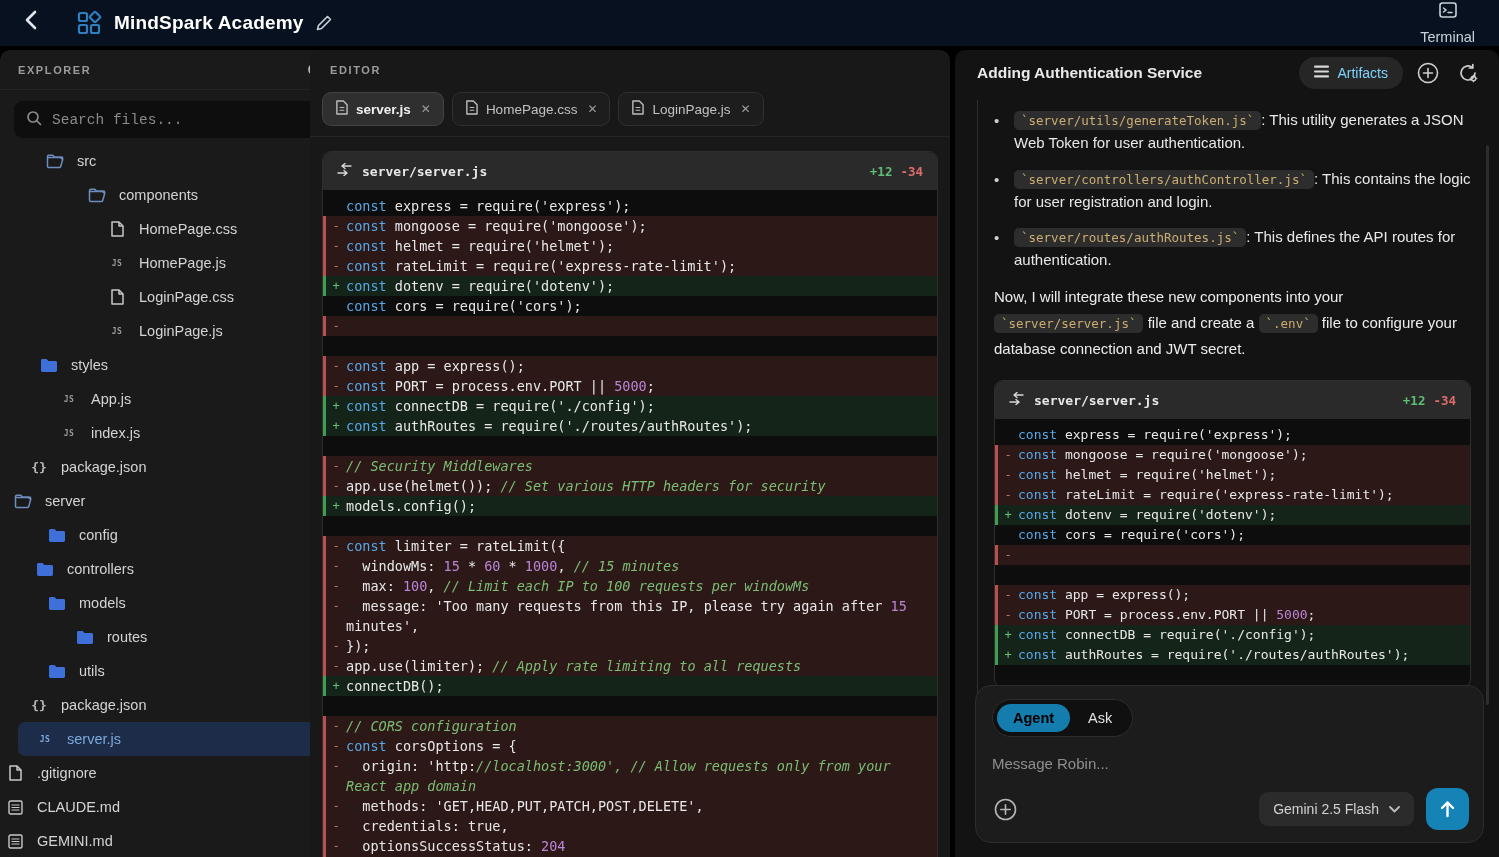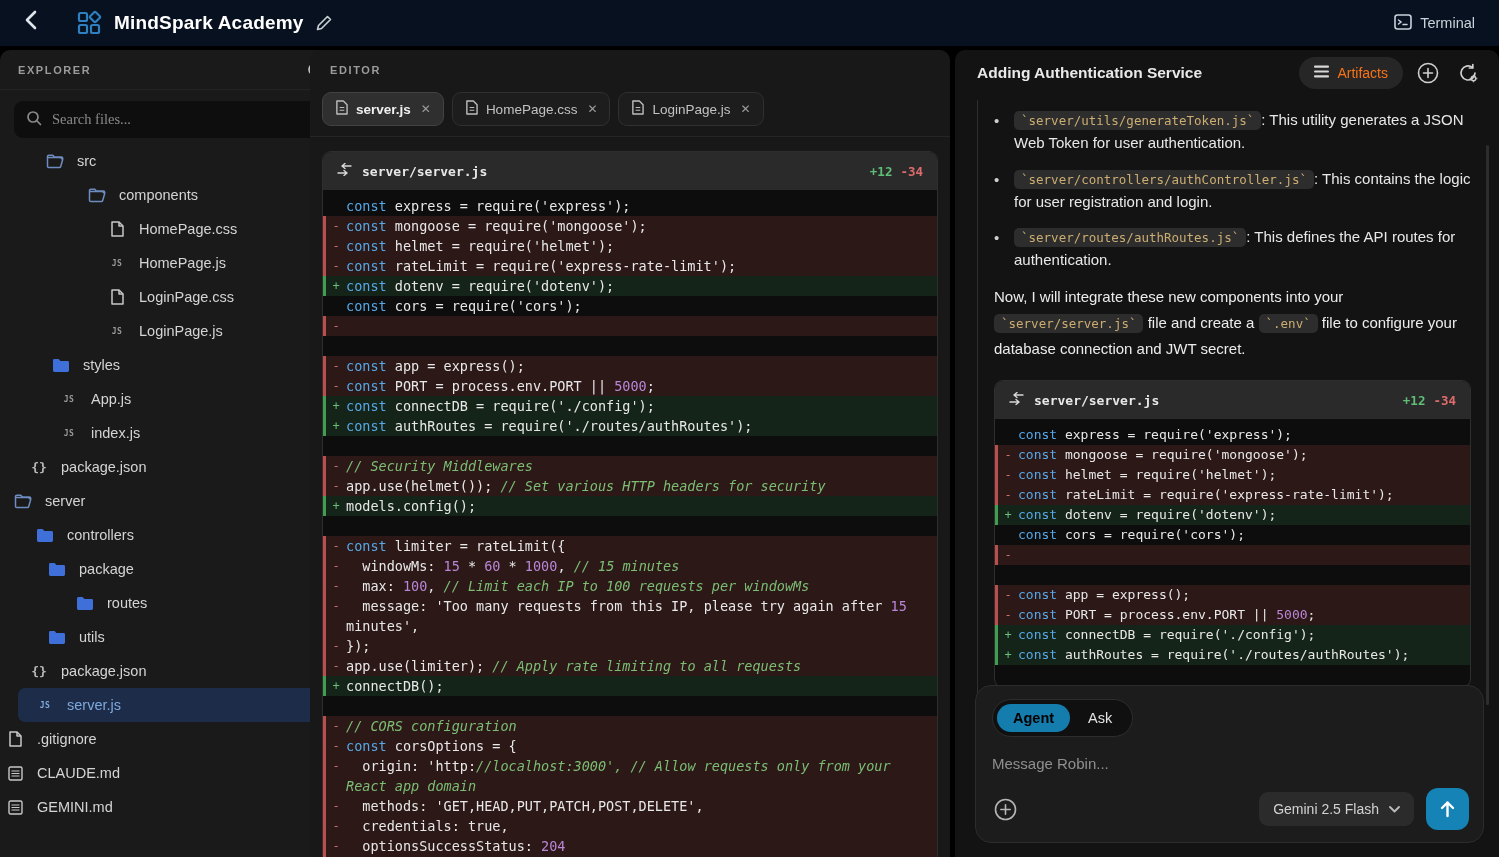--- a/index.html
+++ b/index.html
@@ -7,37 +7,37 @@
               font-family:"Liberation Sans","DejaVu Sans",sans-serif; }
   .mono { font-family:"DejaVu Sans Mono","Liberation Mono",monospace; }
 
   
   #topbar { position:absolute; top:0; left:0; width:1499px; height:46px;
             background:#071120; display:flex; align-items:center; padding:0 24px; }
   #back-btn { color:#dfe5ea; font-size:22px; width:30px; cursor:pointer; }
   #logo { margin-left:22px; margin-right:12px; display:flex; }
   #app-title { color:#fff; font-size:19px; font-weight:bold; letter-spacing:.2px; }
   #title-edit { margin-left:12px; display:flex; }
-  #topbar-right { margin-left:auto; display:flex; align-items:center; gap:8px; color:#c9d2da; font-size:14.5px; }
+  #topbar-right { margin-left:auto; display:flex; align-items:center; gap:8px; color:#c9d2da; font-size:14.5px;flex-direction:column; }
 
   
   .panel { position:absolute; top:50px; bottom:0; background:#181818; border-radius:10px 10px 0 0; }
   #sidebar { left:0; width:347px; background:#1a1a1a; }
   #editor-panel { left:310px; width:640px; background:#181818; overflow:hidden; }
   #chat-panel { left:955px; width:544px; background:#131313; }
 
   .panel-label { font-size:11px; font-weight:bold; letter-spacing:1.6px; color:#9b9b9b; }
 
   
   #explorer-header { height:40px; display:flex; align-items:center; justify-content:space-between;
                      padding:0 18px; border-bottom:1px solid #242424; }
   #search-box { margin:11px 14px 6px 14px; height:37px; background:#0e0e0e; border-radius:9px;
                 display:flex; align-items:center; padding:0 12px; gap:10px; }
   #search-input { background:transparent; border:none; outline:none; color:#86efac;
-                  font-size:14.5px; width:100%; font-family:Liberation Serif, serif; }
+                  font-size:14.5px; width:100%; font-family:Liberation Mono, monospace; }
   #search-input::placeholder { color:#8a8a8a; }
   #file-tree { margin-top:2px; }
   .tree-row { height:34px; display:flex; align-items:center; gap:13px; color:#d4d4d4;
               font-size:14.5px; cursor:pointer; white-space:nowrap; }
   .tree-row .t-icon { width:18px; display:flex; justify-content:center; flex:none; }
   .tree-row.selected { background:#1d2c49; border-radius:7px; margin-left:18px; margin-right:10px; }
   .tree-row.selected .t-label { color:#7da9dc; }
   .js-badge { font-size:8px; font-weight:bold; color:#9a9a9a; letter-spacing:.5px;
               font-family:"DejaVu Sans Mono",monospace; }
   .selected .js-badge { color:#7da9dc; }
@@ -69,21 +69,21 @@
   .dline.add { background:#152419; border-left-color:#3f9e52; }
   .dline.add .sign { color:#6bbd7a; }
   .tok-k { color:#56a8e8; }
   .tok-n { color:#bb86d8; }
   .tok-c { color:#7cbd74; font-style:italic; }
 
   
   #chat-header { height:46px; display:flex; align-items:center; padding:0 16px 0 22px; gap:10px; }
   #chat-title { color:#e9e9e9; font-size:15.5px; font-weight:bold; margin-right:auto; }
   #artifacts-btn { display:flex; align-items:center; gap:8px; background:#262626; border-radius:999px;
-                   padding:8px 15px; color:#f97316; font-size:14px; cursor:pointer; }
+                   padding:8px 15px; color:#7dd3fc; font-size:14px; cursor:pointer; }
   .icon-btn { width:30px; height:30px; display:flex; align-items:center; justify-content:center; cursor:pointer; }
   #chat-scroll { position:absolute; top:50px; left:22px; right:24px; height:615px; overflow:hidden;
                  border-left:1px solid #2e2e2e; padding:8px 0 0 16px; }
   #chat-scrollbar { position:absolute; right:10px; top:95px; width:3px; height:560px; background:#2d2d2d; border-radius:2px; }
   .bullet-item { display:flex; gap:10px; margin-bottom:12px; color:#e8e8e8; font-size:15px; line-height:1.55; }
   .bullet-dot { color:#cfcfcf; flex:none; width:10px; padding-top:1px; }
   .chip { font-family:"DejaVu Sans Mono","Liberation Mono",monospace; font-size:12.5px;
           background:#2d2d2d; color:#ccad72; padding:2px 7px; border-radius:5px;margin-top:48px; }
   #chat-paragraph { color:#ececec; font-size:15px; line-height:1.75; margin:4px 0 18px 0; }
   #right-diff-wrap { margin-right:4px; }
@@ -198,21 +198,21 @@
           </svg>
         </span>
         <span class="t-label">LoginPage.css</span>
       </div>
       <div class="tree-row" style="padding-left: 108px;">
         <span class="t-icon">
           <span class="js-badge">JS</span>
         </span>
         <span class="t-label">LoginPage.js</span>
       </div>
-      <div class="tree-row" style="padding-left: 52px;">
+      <div class="tree-row" style="padding-left: 40px;">
         <span class="t-icon">
           <svg width="18" height="15" viewBox="0 0 18 15">
             <path d="M1 2.5 a1.4 1.4 0 0 1 1.4-1.4 h4.2 l1.8 2 h7.2 a1.4 1.4 0 0 1 1.4 1.4 v8 a1.4 1.4 0 0 1-1.4 1.4 H2.4 A1.4 1.4 0 0 1 1 12.5 Z" fill="#3f6fd8"></path>
           </svg>
         </span>
         <span class="t-label">styles</span>
       </div>
       <div class="tree-row" style="padding-left: 60px;">
         <span class="t-icon">
           <span class="js-badge">JS</span>
@@ -232,35 +232,43 @@
         <span class="t-label">package.json</span>
       </div>
       <div class="tree-row" style="padding-left: 14px;">
         <span class="t-icon">
           <svg width="18" height="15" viewBox="0 0 18 15">
             <path d="M1.5 3.5 v-1 a1.3 1.3 0 0 1 1.3-1.3 h4 l1.6 1.8 h7 a1.3 1.3 0 0 1 1.3 1.3 v1.2 M1.5 3.5 h12.8 l2.4 2 -2 7 a1.4 1.4 0 0 1-1.3 1 H2.8 a1.3 1.3 0 0 1-1.3-1.3 Z" fill="none" stroke="#6d8cbf" stroke-width="1.5" stroke-linejoin="round"></path>
           </svg>
         </span>
         <span class="t-label">server</span>
       </div>
+      <div class="tree-row" style="padding-left: 48px;">
+        <span class="t-icon">
+          <svg width="18" height="15" viewBox="0 0 18 15">
+            <path d="M1 2.5 a1.4 1.4 0 0 1 1.4-1.4 h4.2 l1.8 2 h7.2 a1.4 1.4 0 0 1 1.4 1.4 v8 a1.4 1.4 0 0 1-1.4 1.4 H2.4 A1.4 1.4 0 0 1 1 12.5 Z" fill="#3f6fd8"></path>
+          </svg>
+        </span>
+        <span class="t-label">config</span>
+      </div>
       <div class="tree-row" style="padding-left: 36px;">
         <span class="t-icon">
           <svg width="18" height="15" viewBox="0 0 18 15">
             <path d="M1 2.5 a1.4 1.4 0 0 1 1.4-1.4 h4.2 l1.8 2 h7.2 a1.4 1.4 0 0 1 1.4 1.4 v8 a1.4 1.4 0 0 1-1.4 1.4 H2.4 A1.4 1.4 0 0 1 1 12.5 Z" fill="#3f6fd8"></path>
           </svg>
         </span>
         <span class="t-label">controllers</span>
       </div>
       <div class="tree-row" style="padding-left: 48px;">
         <span class="t-icon">
           <svg width="18" height="15" viewBox="0 0 18 15">
             <path d="M1 2.5 a1.4 1.4 0 0 1 1.4-1.4 h4.2 l1.8 2 h7.2 a1.4 1.4 0 0 1 1.4 1.4 v8 a1.4 1.4 0 0 1-1.4 1.4 H2.4 A1.4 1.4 0 0 1 1 12.5 Z" fill="#3f6fd8"></path>
           </svg>
         </span>
-        <span class="t-label">package</span>
+        <span class="t-label">models</span>
       </div>
       <div class="tree-row" style="padding-left: 76px;">
         <span class="t-icon">
           <svg width="18" height="15" viewBox="0 0 18 15">
             <path d="M1 2.5 a1.4 1.4 0 0 1 1.4-1.4 h4.2 l1.8 2 h7.2 a1.4 1.4 0 0 1 1.4 1.4 v8 a1.4 1.4 0 0 1-1.4 1.4 H2.4 A1.4 1.4 0 0 1 1 12.5 Z" fill="#3f6fd8"></path>
           </svg>
         </span>
         <span class="t-label">routes</span>
       </div>
       <div class="tree-row" style="padding-left: 48px;">

